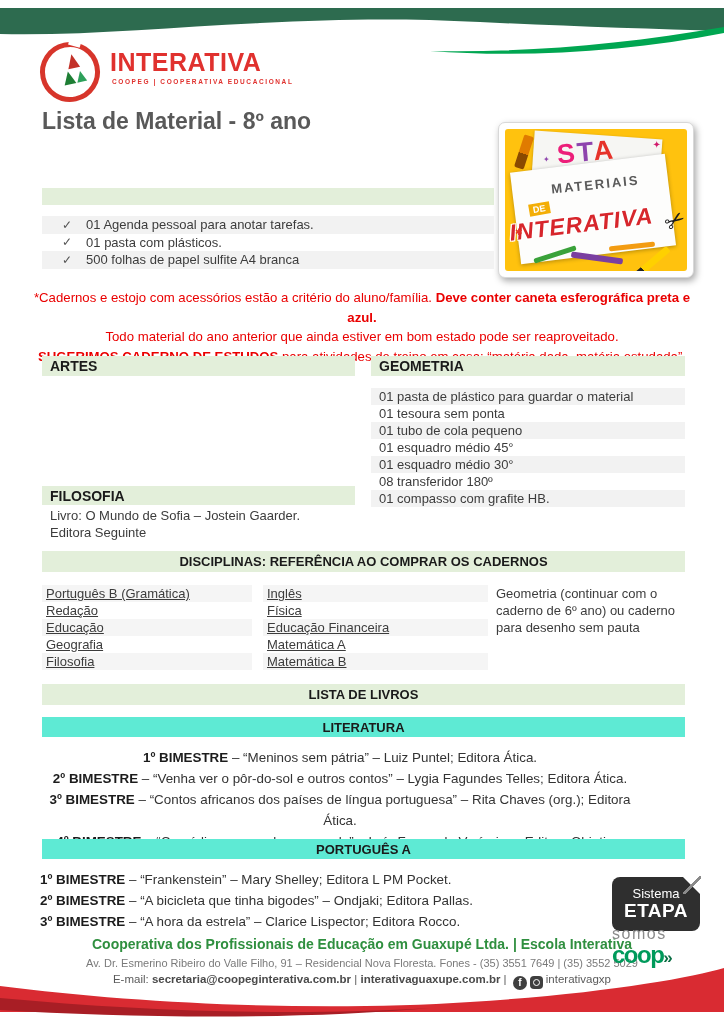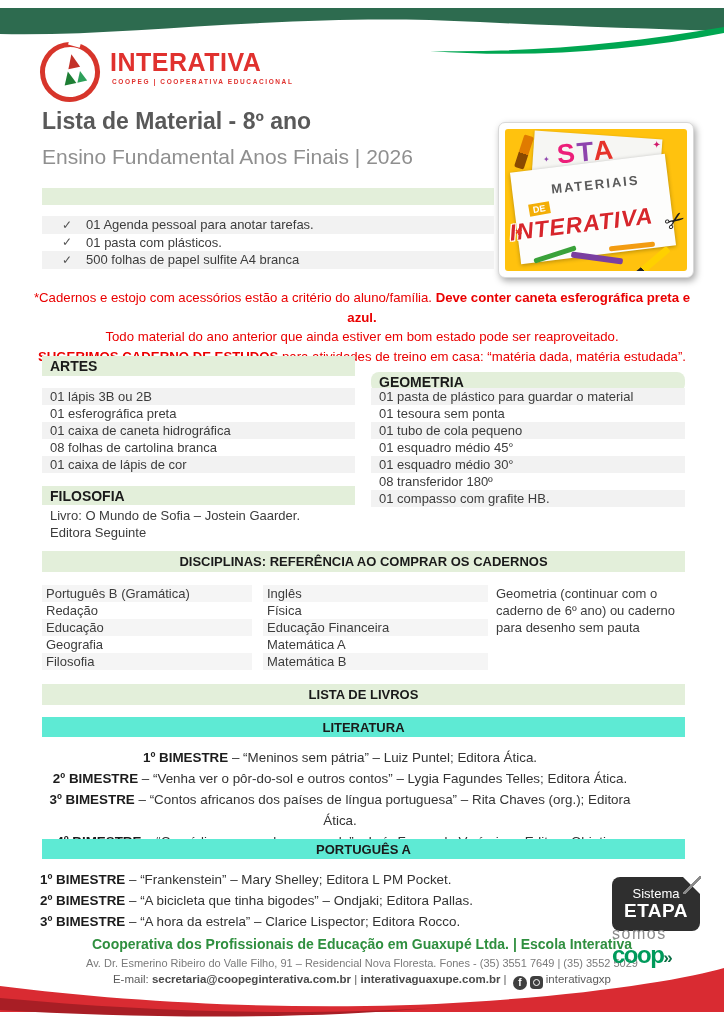--- a/index.html
+++ b/index.html
@@ -61,21 +61,21 @@
   
   .warning{left:30px;top:288px;width:664px;text-align:center;color:#ea0000;font-size:13.2px;line-height:19.5px;}
   .warning b{font-weight:bold;}
 
   
   .sec-header{height:20px;background:#e3efda;font-size:14px;font-weight:bold;color:#1a1a1a;
               display:flex;align-items:center;padding-left:8px;box-sizing:border-box;}
   .col-left{left:42px;width:313px;}
   .col-right{left:371px;width:314px;}
   .hdr-artes{top:356px;}
-  .hdr-geo{top:372px;border-radius:8px;}
+  .hdr-geo{top:356px;}
   .items{font-size:13px;color:#3c3c3c;}
   .items-artes{top:388px;}
   .items-geo{top:388px;}
   .item-row{height:17px;display:flex;align-items:center;padding-left:8px;box-sizing:border-box;}
   .item-row:nth-child(odd){background:#f2f2f2;}
   .hdr-filo{top:486px;height:19px;}
   .filo-lines{top:507px;font-size:13px;line-height:17px;padding-left:8px;box-sizing:border-box;}
 
   
   .band{left:42px;width:643px;display:flex;align-items:center;justify-content:center;
@@ -85,21 +85,21 @@
   .band-disc{top:551px;height:21px;}
   .band-livros{top:684px;height:21px;}
   .band-lit{top:717px;height:20px;}
   .band-pa{top:839px;height:20px;}
 
   
   .disc-col{top:585px;font-size:13px;line-height:17px;color:#3c3c3c;}
   .disc1{left:42px;width:210px;}
   .disc2{left:263px;width:225px;}
   .disc3{left:492px;width:196px;}
-  .disc-row{height:17px;display:flex;align-items:center;padding-left:4px;box-sizing:border-box;}
+  .disc-row{height:17px;display:flex;align-items:center;padding-left:4px;box-sizing:border-box;text-decoration:underline;}
   .disc-row:nth-child(odd){background:#f5f5f5;}
   .disc-text{padding-left:4px;}
 
   
   .books{left:40px;width:600px;font-size:13.4px;color:#333;line-height:21px;}
   .books-lit{top:747px;text-align:center;}
   .books-pa{top:869px;}
   .books b{font-weight:bold;color:#1c1c1c;}
 
   
@@ -142,21 +142,20 @@
     <div class="logo-ring">
       <div class="tri tri-red"></div>
       <div class="tri tri-g1"></div>
       <div class="tri tri-g2"></div>
     </div>
     <div class="logo-name">INTERATIVA</div>
     <div class="logo-tag">COOPEG | COOPERATIVA EDUCACIONAL</div>
   </div>
 
   <div class="abs doc-title">Lista de Material - 8º ano</div>
-  <div class="abs doc-subtitle">Ensino Fundamental Anos Finais | 2026</div>
   <div class="abs green-bar"></div>
 
   <div class="abs illus-frame">
     <div class="illus">
       <div class="brush"></div>
       <div class="paper1"></div>
       <div class="paper2"></div>
       <div class="w-sta">
         <span class="c1">S</span><span class="c2">T</span><span class="c3">A</span>
       </div>
@@ -189,27 +188,20 @@
     </div>
   </div>
 
   <div class="abs warning">
     <span>*Cadernos e estojo com acessórios estão a critério do aluno/família. </span><b>Deve conter caneta esferográfica preta e azul</b><b>.</b><br>
     <span>Todo material do ano anterior que ainda estiver em bom estado pode ser reaproveitado.</span><br>
     <b>SUGERIMOS CADERNO DE ESTUDOS</b><span> para atividades de treino em casa: “matéria dada, matéria estudada”.</span>
   </div>
 
   <div class="abs sec-header col-left hdr-artes">ARTES</div>
-  <div class="abs items col-left items-artes">
-    <div class="item-row">01 lápis 3B ou 2B</div>
-    <div class="item-row">01 esferográfica preta</div>
-    <div class="item-row">01 caixa de caneta hidrográfica</div>
-    <div class="item-row">08 folhas de cartolina branca</div>
-    <div class="item-row">01 caixa de lápis de cor</div>
-  </div>
 
   <div class="abs sec-header col-right hdr-geo">GEOMETRIA</div>
   <div class="abs items col-right items-geo">
     <div class="item-row">01 pasta de plástico para guardar o material</div>
     <div class="item-row">01 tesoura sem ponta</div>
     <div class="item-row">01 tubo de cola pequeno</div>
     <div class="item-row">01 esquadro médio 45°</div>
     <div class="item-row">01 esquadro médio 30°</div>
     <div class="item-row">08 transferidor 180º</div>
     <div class="item-row">01 compasso com grafite HB.</div>

